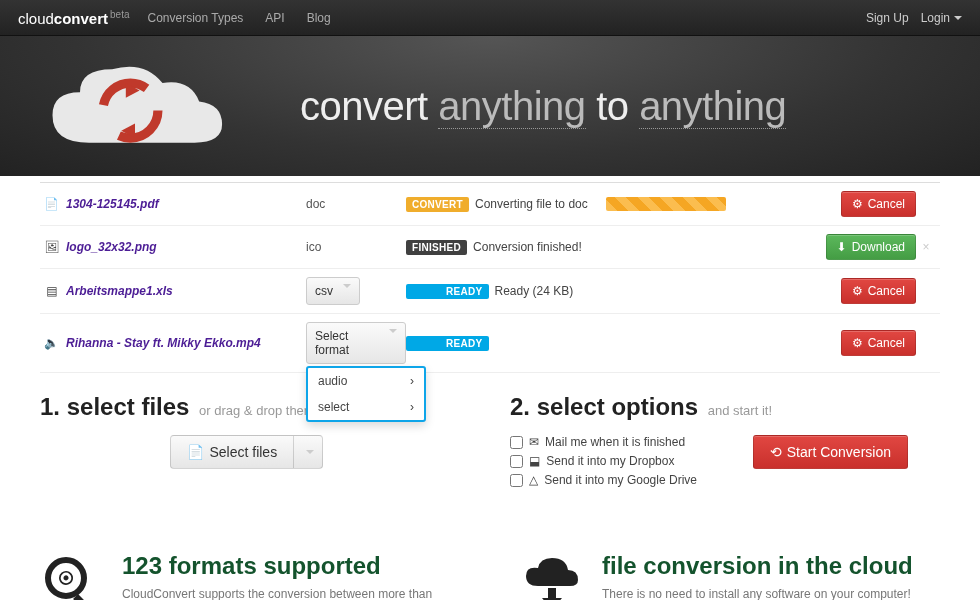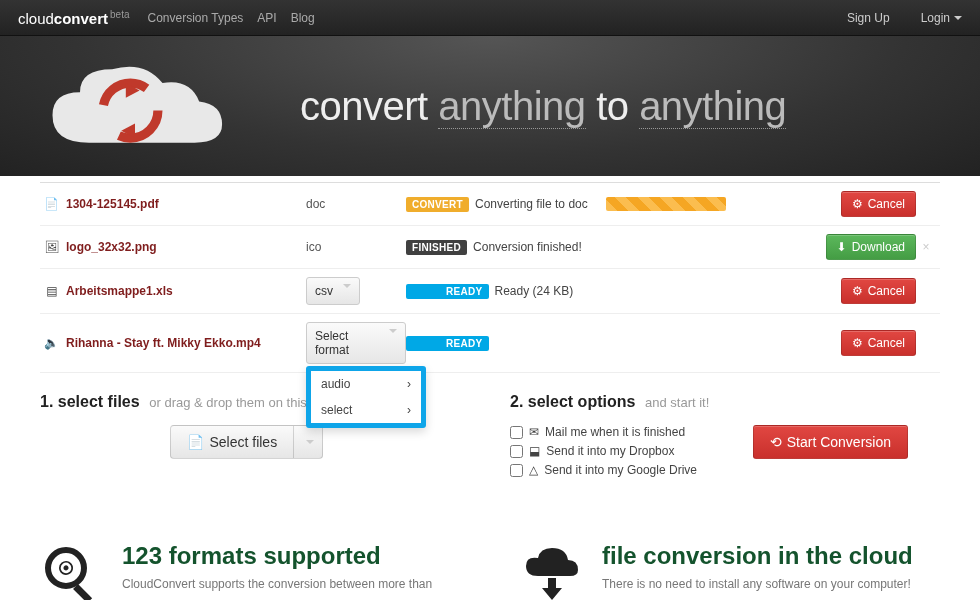--- a/index.html
+++ b/index.html
@@ -5,61 +5,61 @@
 * { box-sizing: border-box; margin: 0; padding: 0; }
 body { font-family: Arial, Helvetica, sans-serif; font-size: 13px; background: #fff; color: #333; width: 980px; }
 a { text-decoration: none; }
 
 
 .navbar { background: linear-gradient(#333, #222); height: 36px; display: flex; align-items: center; padding: 0 18px; color: #aaa; border-bottom: 1px solid #111; }
 .brand { color: #fff; font-size: 15px; margin-right: 18px; }
 .brand .thin { font-weight: 300; }
 .brand b { font-weight: 700; }
 .brand sup { color: #999; font-size: 10px; font-weight: 300; margin-left: 2px; }
-.nav-links { display: flex; gap: 14px; flex: 1; }
+.nav-links { display: flex; gap: 22px; flex: 1; }
 .nav-links a { color: #aaa; font-size: 12px; }
 .nav-right { display: flex; gap: 12px; align-items: center; }
-.nav-right a { color: #ccc; font-size: 12px; margin-left: 19px; }
+.nav-right a { color: #ccc; font-size: 12px; }
 .caret { display: inline-block; width: 0; height: 0; border-left: 4px solid transparent; border-right: 4px solid transparent; border-top: 4px solid #ccc; margin-left: 4px; vertical-align: middle; }
 
 
 .hero { background: radial-gradient(ellipse at center top, #555 0%, #333 60%, #222 100%); height: 140px; display: flex; align-items: center; padding: 0 40px; }
 .logo-cloud { width: 190px; height: 110px; position: relative; margin-right: 70px; }
 .cloud-shape { fill: #e8e8e8; }
 .hero h1 { color: #eee; font-weight: 300; font-size: 40px; letter-spacing: -0.5px; }
 .hero h1 .dotted { border-bottom: 1px dotted #999; color: #bbb; }
 
 
 .filepanel { margin: 6px 40px 0; border-top: 1px solid #ddd; }
 .filerow { display: flex; align-items: center; padding: 8px 4px; border-bottom: 1px solid #eee; min-height: 34px; font-size: 12px; color: #444; }
 .fc-icon { width: 16px; margin-right: 6px; text-align: center; color: #444; }
-.fc-name { width: 240px; font-weight: 600; color: #7f1d1d; white-space: nowrap; overflow: hidden; text-overflow: ellipsis; }
+.fc-name { width: 240px; font-weight: 600; color: #4c1d95; white-space: nowrap; overflow: hidden; text-overflow: ellipsis; font-style: italic; }
 .fc-fmt  { width: 100px; color: #555; }
 .fc-status { width: 200px; display: flex; align-items: center; gap: 6px; }
 .fc-prog { width: 130px; }
 .fc-action { width: 100px; text-align: right; margin-left: auto; }
 .fc-close { width: 20px; text-align: center; color: #ccc; cursor: pointer; }
 .badge { display: inline-block; padding: 2px 6px; font-size: 10px; font-weight: 700; color: #fff; border-radius: 2px; letter-spacing: .3px; }
 .badge.convert  { background: #f0ad2c; }
 .badge.finished { background: #404040; }
 .badge.ready    { background: #00a8e6; padding-left: 40px; }
 .btn { display: inline-flex; align-items: center; gap: 5px; padding: 5px 10px; font-size: 12px; border-radius: 3px; border: 1px solid rgba(0,0,0,.15); color: #fff; cursor: pointer; box-shadow: inset 0 1px 0 rgba(255,255,255,.2); }
 .btn.red   { background: linear-gradient(#e14742,#c9302c); }
 .btn.green { background: linear-gradient(#5cb85c,#449d44); }
 .btn.grey  { background: linear-gradient(#fafafa,#e6e6e6); color: #333; }
 .btn.big   { padding: 8px 16px; font-size: 14px; font-weight: 500; }
 .select-pill { display: inline-flex; gap: 6px; background: linear-gradient(#fafafa,#e6e6e6); border: 1px solid #ccc; padding: 6px 8px; border-radius: 3px; font-size: 12px; color: #333; cursor: pointer; }
-.dropdown { position: absolute; background: #fff; border: 5px solid #0ea5e9; border-radius: 3px; box-shadow: 0 4px 10px rgba(0,0,0,.15); width: 120px; margin-top: 2px; z-index: 10; }
+.dropdown { position: absolute; background: #fff; border: 2px solid #0ea5e9; border-radius: 3px; box-shadow: 0 4px 10px rgba(0,0,0,.15); width: 120px; margin-top: 2px; z-index: 10; }
 .dropdown-item { display: flex; justify-content: space-between; padding: 6px 10px; font-size: 12px; color: #444; cursor: pointer; }
 .prog-bar { width: 120px; height: 14px; background: repeating-linear-gradient(45deg,#fbbd4f,#fbbd4f 8px,#f5a623 8px,#f5a623 16px); border-radius: 2px; }
 
 
 .steps { display: flex; margin: 20px 40px 0; gap: 40px; }
 .step { flex: 1; }
-.step h2 { font-size: 16px; font-weight: 700; color: #222; display: inline; }
+.step h2 { font-size: 24px; font-weight: 700; color: #222; display: inline; }
 .step em { color: #999; font-style: normal; font-size: 13px; margin-left: 6px; }
 .step-body { margin-top: 14px; }
 .select-files-group { display: inline-flex; margin-left: 130px; }
 .select-files-group .btn { border-radius: 4px 0 0 4px; }
 .select-files-group .btn.split { border-radius: 0 4px 4px 0; border-left: none; padding: 8px 8px; }
 .opt-row { display: flex; align-items: center; gap: 6px; margin-bottom: 5px; font-size: 12px; color: #444; }
 input[type=checkbox]{ margin:0; }
 
 
 .features { display: flex; margin: 60px 40px 0; gap: 60px; }

